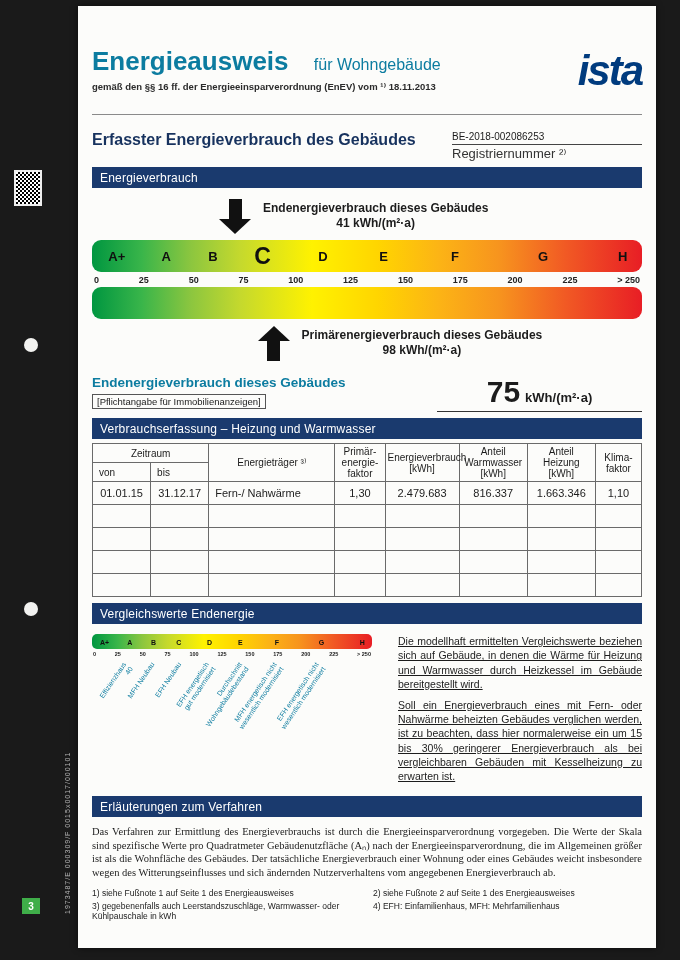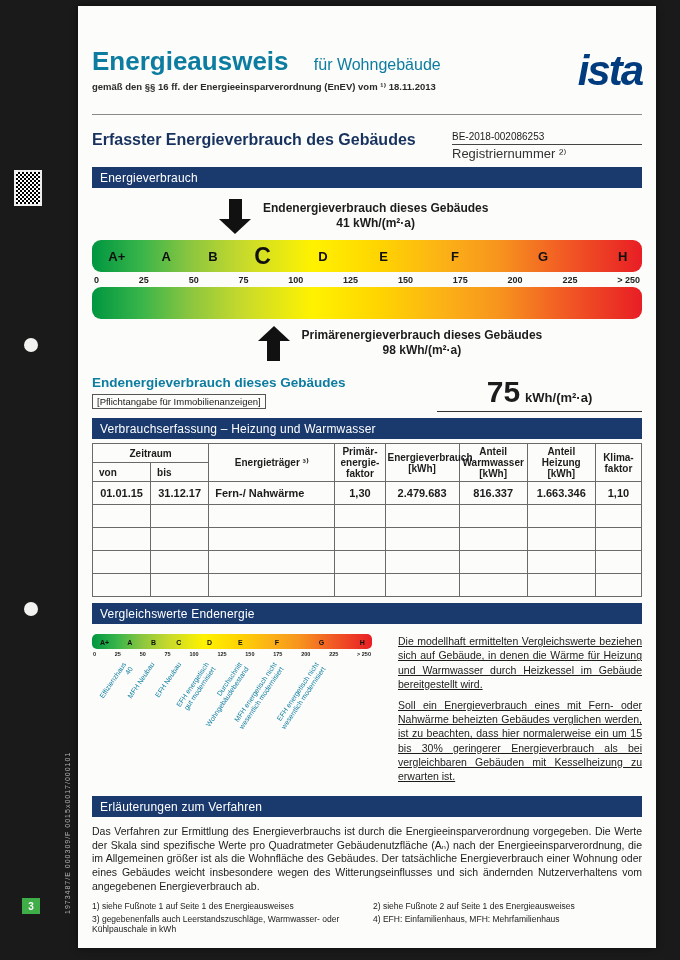--- a/index.html
+++ b/index.html
@@ -84,21 +84,21 @@
   .ee-title { color:#0c7ca0; font-size:13.5px; font-weight:bold; }
   .ee-note { display:inline-block; margin-top:4px; font-size:9.5px; color:#222;
     border:1px solid #555; padding:1px 4px;text-align:center; }
   .ee-right { width:205px; border-bottom:1.5px solid #333; display:flex;
     align-items:baseline; justify-content:center; gap:5px; padding-bottom:2px; }
   .ee-big { font-size:30px; font-weight:bold; }
   .ee-unit { font-size:13px; font-weight:bold; }
 
   
   table { width:100%; border-collapse:collapse; margin-top:4px; table-layout:fixed; }
-  th, td { border:1px solid #6a6a6a; font-weight:bold; }
+  th, td { border:1px solid #6a6a6a; font-weight:normal; }
   th { font-size:10px; white-space:pre-line; text-align:center; padding:2px 2px; vertical-align:middle; }
   td { font-size:11px; text-align:center; height:23px; padding:2px 3px; }
   td.left { text-align:left; padding-left:6px; }
   .col-von{width:58px}.col-bis{width:58px}.col-et{width:126px}.col-pf{width:50px}
   .col-ev{width:74px}.col-ww{width:68px}.col-hz{width:68px}.col-kf{width:46px}
   th.sub-th { text-align:left; padding-left:6px; font-size:10px;margin-left:8px; }
 
   
   .comparison { margin-top:10px; display:flex; gap:16px; }
   .mini-wrap { width:290px; flex:none; }
@@ -116,21 +116,21 @@
   .mini-labels span:nth-child(2){ right:222px; }
   .mini-labels span:nth-child(3){ right:196px; }
   .mini-labels span:nth-child(4){ right:168px; }
   .mini-labels span:nth-child(5){ right:135px; }
   .mini-labels span:nth-child(6){ right:100px; }
   .mini-labels span:nth-child(7){ right:58px; }
   .comparison-text { flex:1; font-size:10.5px; line-height:1.35; text-align:justify; }
   .comparison-text p { margin-bottom:7px;text-decoration:underline; }
 
   
-  .procedure-text { margin-top:8px; font-size:10.5px; line-height:1.3; text-align:justify; }
+  .procedure-text { margin-top:8px; font-size:10.5px; line-height:1.3; text-align:justify;font-family:Liberation Serif, serif; }
 
   
   .footnotes { margin-top:8px; display:grid; grid-template-columns:1fr 1fr;
     gap:3px 12px; font-size:8.5px; color:#222; }
 </style>
 </head>
 <body>
 
 <div class="scan">
 

